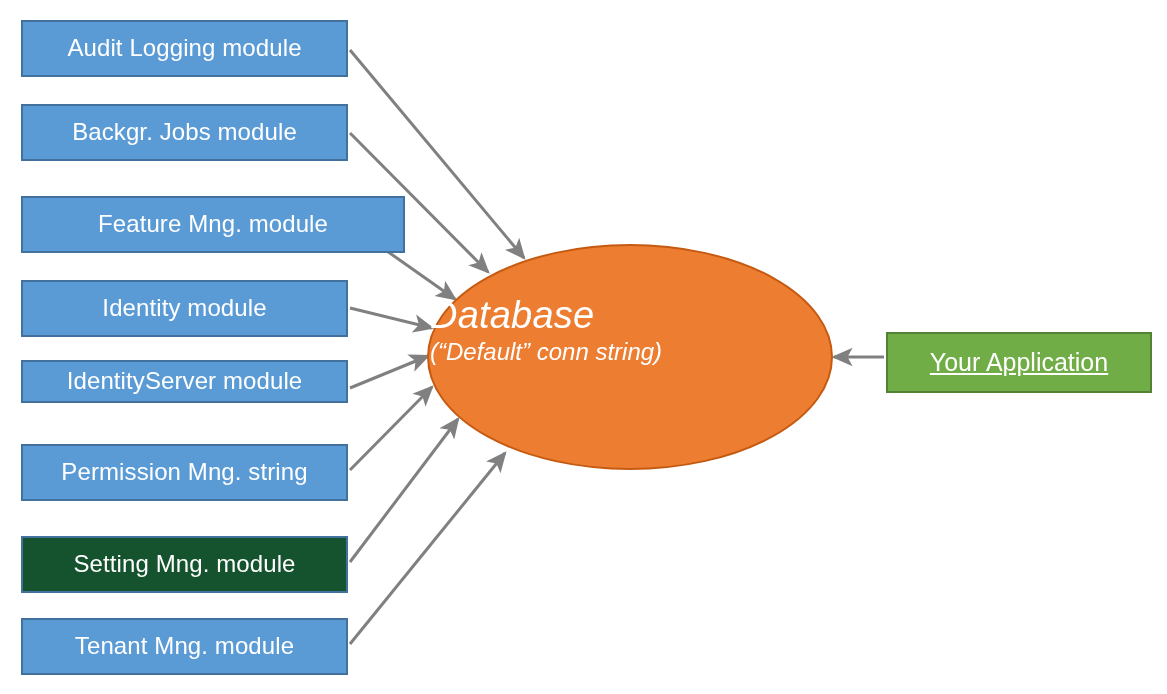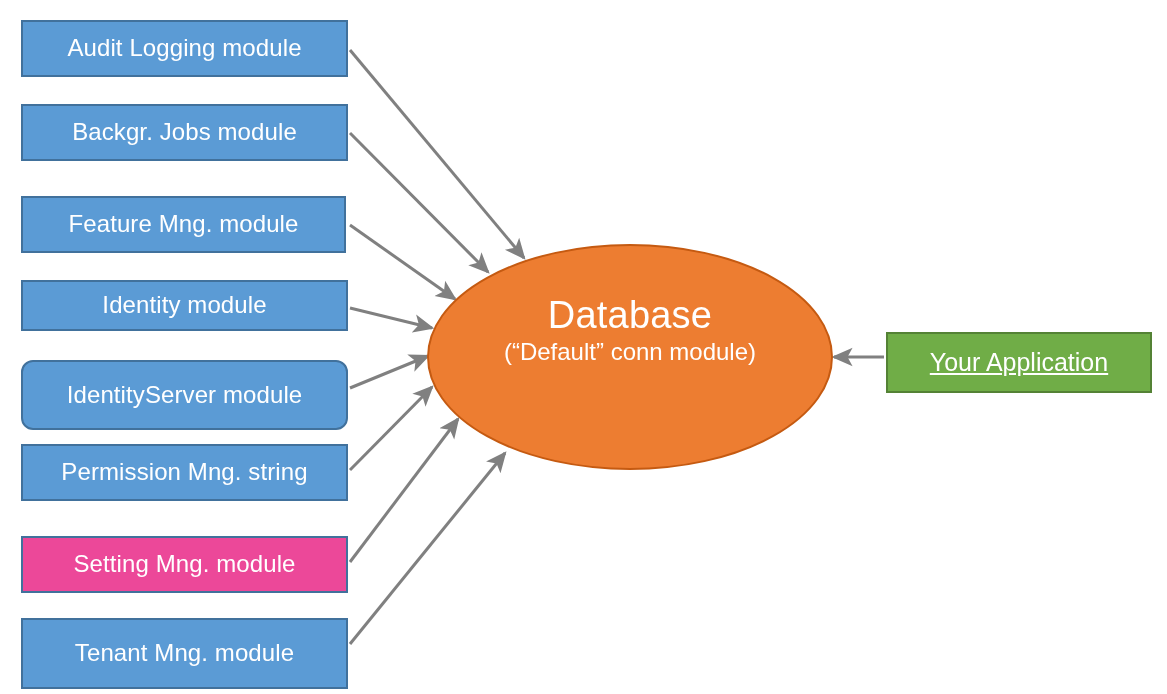--- a/index.html
+++ b/index.html
@@ -46,23 +46,23 @@
     background: #70AD47;
     border: 2px solid #548235;
     font-size: 25px;
     text-decoration: underline;
   }
   .db-label {
     position: absolute;
     left: 430px;
     top: 296px;
     width: 400px;
-    text-align: center;
     color: #ffffff;
     pointer-events: none;
+    font-style: italic;
   }
   .db-title {
     font-size: 38px;
     line-height: 1.05;
     letter-spacing: 0.2px;
   }
   .db-sub {
     font-size: 24px;
     line-height: 1.2;
     margin-top: 2px;
@@ -90,46 +90,46 @@
         <line x1="350" y1="562" x2="458" y2="419" stroke="#808080" stroke-width="3" marker-end="url(#arrowhead)"></line>
         <line x1="350" y1="644" x2="505" y2="453" stroke="#808080" stroke-width="3" marker-end="url(#arrowhead)"></line>
         <line x1="884" y1="357" x2="834" y2="357" stroke="#808080" stroke-width="3" marker-end="url(#arrowhead)"></line>
       </g>
 
     <ellipse id="db-ellipse" cx="630" cy="357" rx="202" ry="112" fill="#ED7D31" stroke="#C55A11" stroke-width="2"></ellipse>
   </svg>
 
   <div class="db-label">
     <div class="db-title">Database</div>
-    <div class="db-sub">(“Default” conn module)</div>
+    <div class="db-sub">(“Default” conn string)</div>
   </div>
 
   <div id="module-layer">
       <div class="node-box module-box" style="left: 21px; top: 20px; width: 327px; height: 57px; background: rgb(91, 155, 213); border-color: rgb(65, 113, 156);">
         <span>Audit Logging module</span>
       </div>
       <div class="node-box module-box" style="left: 21px; top: 104px; width: 327px; height: 57px; background: rgb(91, 155, 213); border-color: rgb(65, 113, 156);">
         <span>Backgr. Jobs module</span>
       </div>
-      <div class="node-box module-box" style="left: 21px; top: 196px; width: 325px; height: 57px; background: rgb(91, 155, 213); border-color: rgb(65, 113, 156);">
+      <div class="node-box module-box" style="left: 21px; top: 196px; width: 384px; height: 57px; background: rgb(91, 155, 213); border-color: rgb(65, 113, 156);">
         <span>Feature Mng. module</span>
       </div>
-      <div class="node-box module-box" style="left: 21px; top: 280px; width: 327px; height: 51px; background: rgb(91, 155, 213); border-color: rgb(65, 113, 156);">
+      <div class="node-box module-box" style="left: 21px; top: 280px; width: 327px; height: 57px; background: rgb(91, 155, 213); border-color: rgb(65, 113, 156);">
         <span>Identity module</span>
       </div>
-      <div class="node-box module-box" style="left: 21px; top: 360px; width: 327px; height: 70px; background: rgb(91, 155, 213); border-color: rgb(65, 113, 156); border-radius: 12px;">
+      <div class="node-box module-box" style="left: 21px; top: 360px; width: 327px; height: 43px; background: rgb(91, 155, 213); border-color: rgb(65, 113, 156);">
         <span>IdentityServer module</span>
       </div>
       <div class="node-box module-box" style="left: 21px; top: 444px; width: 327px; height: 57px; background: rgb(91, 155, 213); border-color: rgb(65, 113, 156);">
         <span>Permission Mng. string</span>
       </div>
-      <div class="node-box module-box" style="left: 21px; top: 536px; width: 327px; height: 57px; background: #ec4899; border-color: rgb(65, 113, 156);">
+      <div class="node-box module-box" style="left: 21px; top: 536px; width: 327px; height: 57px; background: #14532d; border-color: rgb(65, 113, 156);">
         <span>Setting Mng. module</span>
       </div>
-      <div class="node-box module-box" style="left: 21px; top: 618px; width: 327px; height: 71px; background: rgb(91, 155, 213); border-color: rgb(65, 113, 156);">
+      <div class="node-box module-box" style="left: 21px; top: 618px; width: 327px; height: 57px; background: rgb(91, 155, 213); border-color: rgb(65, 113, 156);">
         <span>Tenant Mng. module</span>
       </div>
     </div>
 
   <div class="node-box app-box" style="left:886px; top:332px; width:266px; height:61px;">
     <span>Your Application</span>
   </div>
 
 </div>
 

